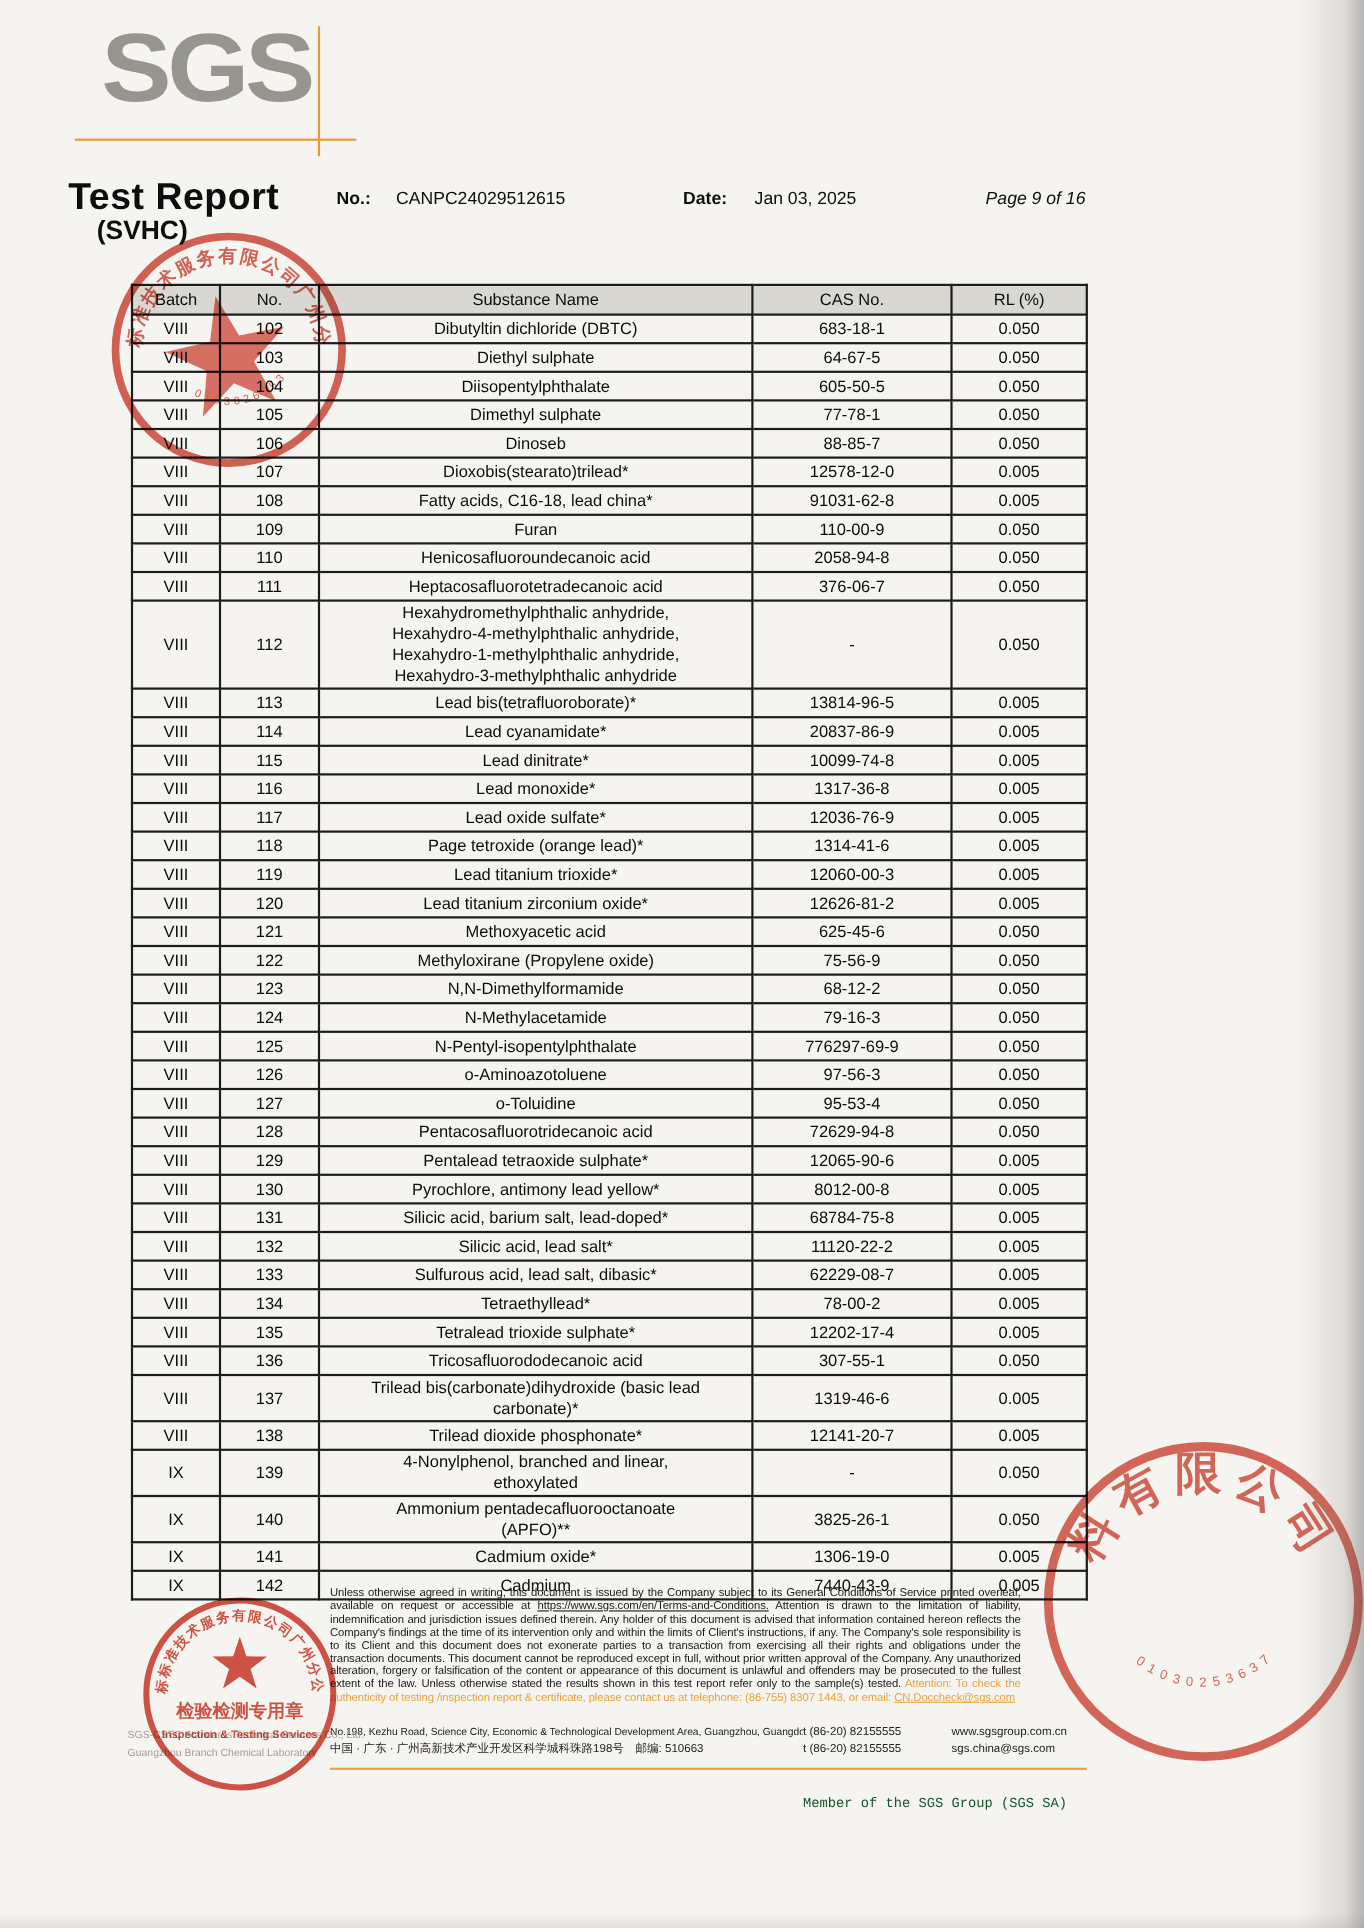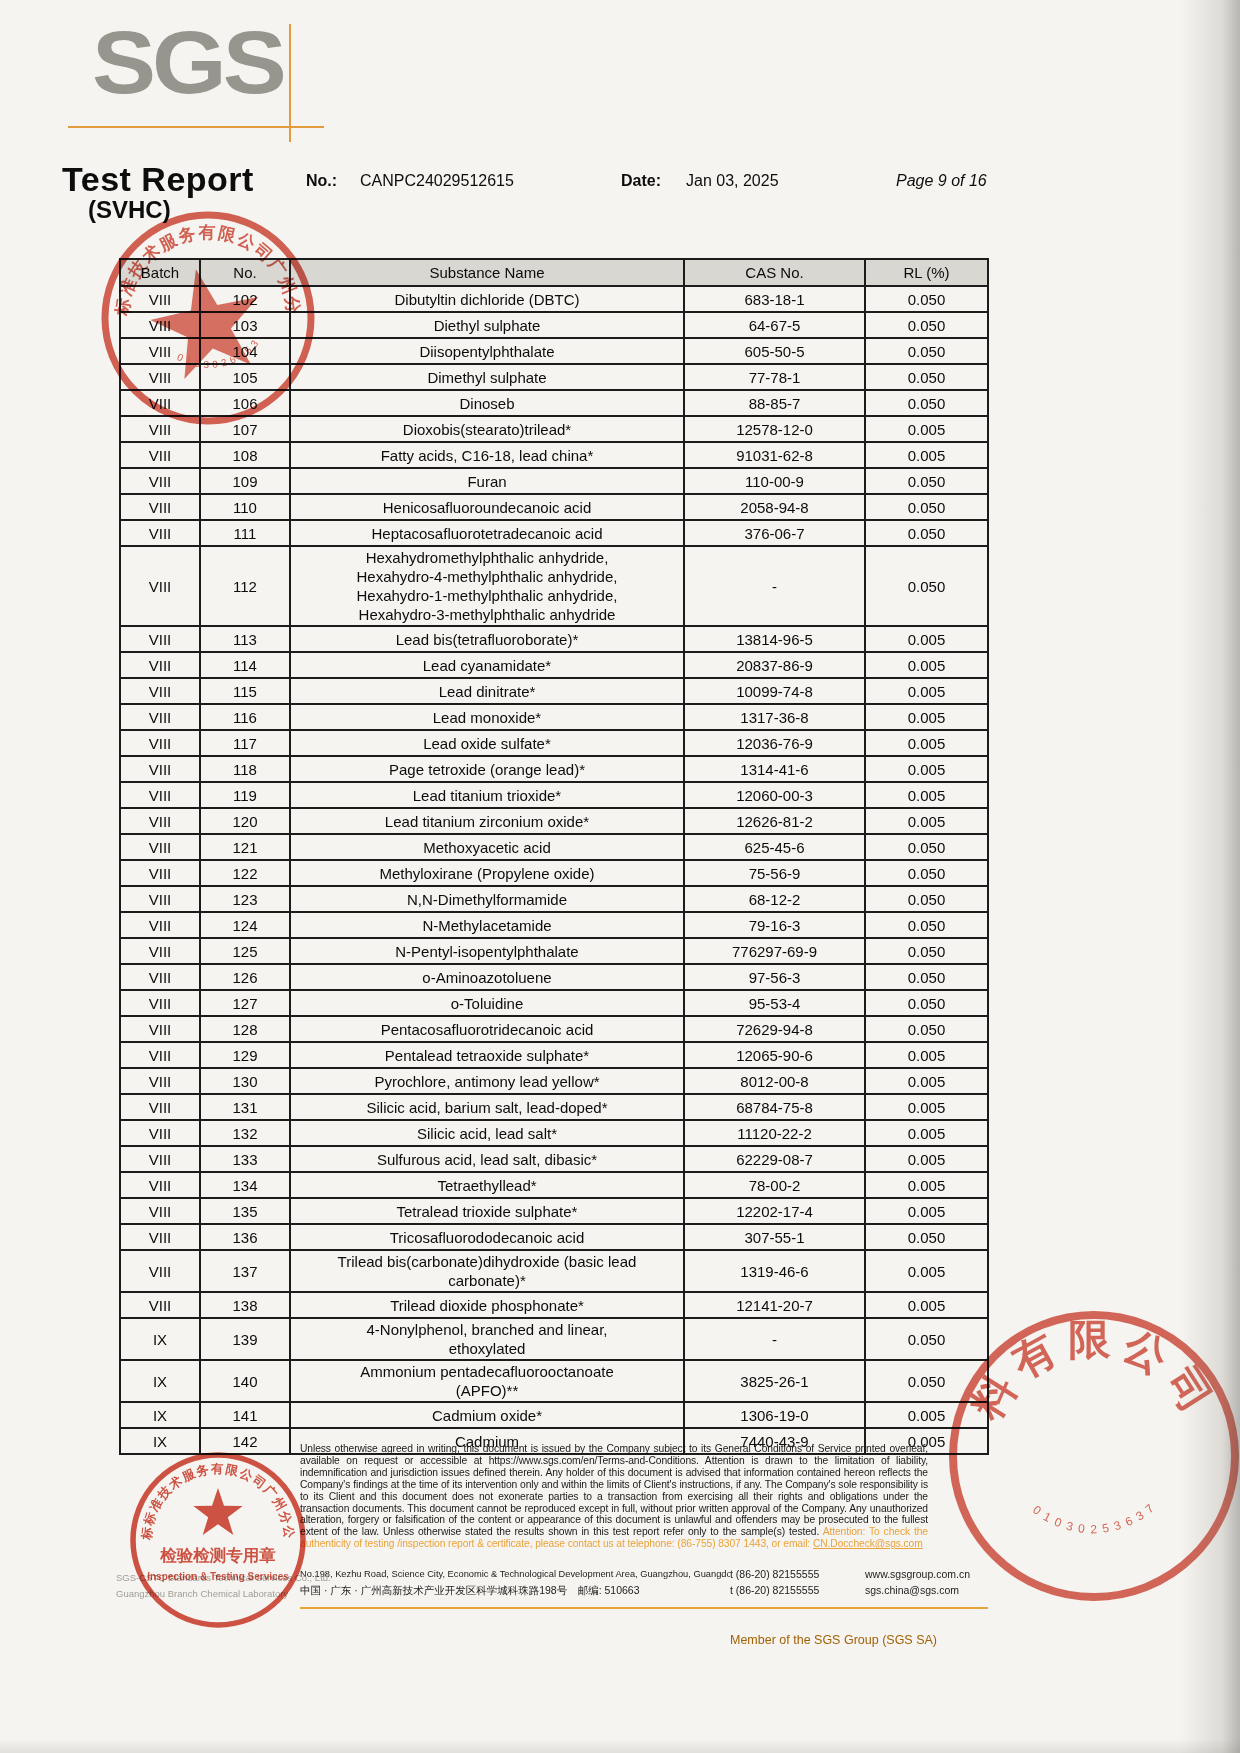--- a/index.html
+++ b/index.html
@@ -27,30 +27,30 @@
   #tablewrap{position:absolute;left:119px;top:258px;width:868px;}
   table{border-collapse:collapse;width:100%;table-layout:fixed;}
   th,td{border:2px solid #1c1c1c;text-align:center;vertical-align:middle;
         font-size:15px;padding:1px 3px;height:22px;line-height:19px;color:#0c0c0c;}
   th{background:#d8d7d2;font-weight:normal;height:23px;}
   col.c-batch{width:80px;}col.c-no{width:90px;}col.c-sub{width:394px;}
   col.c-cas{width:181px;}col.c-rl{width:123px;}
   
   .legal{position:absolute;left:300px;top:1443px;width:628px;font-size:10.3px;line-height:11.9px;
          text-align:justify;color:#1a1a1a;letter-spacing:-.1px;}
-  .legal a{color:#1a1a1a;}
+  .legal a{color:#1a1a1a;text-decoration:underline;}
   .attention{color:#e8a33b;}
   .attention .em{text-decoration:underline;}
   .addr-block{position:absolute;left:300px;top:1566px;width:688px;font-size:10.5px;color:#222;}
   .addr-row{display:flex;line-height:16px;white-space:nowrap;}
   .addr-main{width:430px;overflow:hidden;}
   .addr-tel{width:135px;}
   .addr-web{width:120px;}
   .footer-rule{position:absolute;left:300px;top:1607px;width:688px;height:2px;background:#e8a33b;}
-  .member{position:absolute;left:730px;top:1633px;font-size:12.5px;color:#a16207;}
+  .member{position:absolute;left:730px;top:1633px;font-size:12.5px;color:#14532d;font-family:Liberation Mono, monospace;}
   .co-gray{position:absolute;left:116px;width:238px;font-size:9.5px;color:#a09d98;line-height:15px;white-space:nowrap;overflow:hidden;}
   
   .stamp{position:absolute;mix-blend-mode:multiply;}
 </style>
 </head>
 <body>
 
 <div id="page">
 
   <div class="logo">SGS</div>

